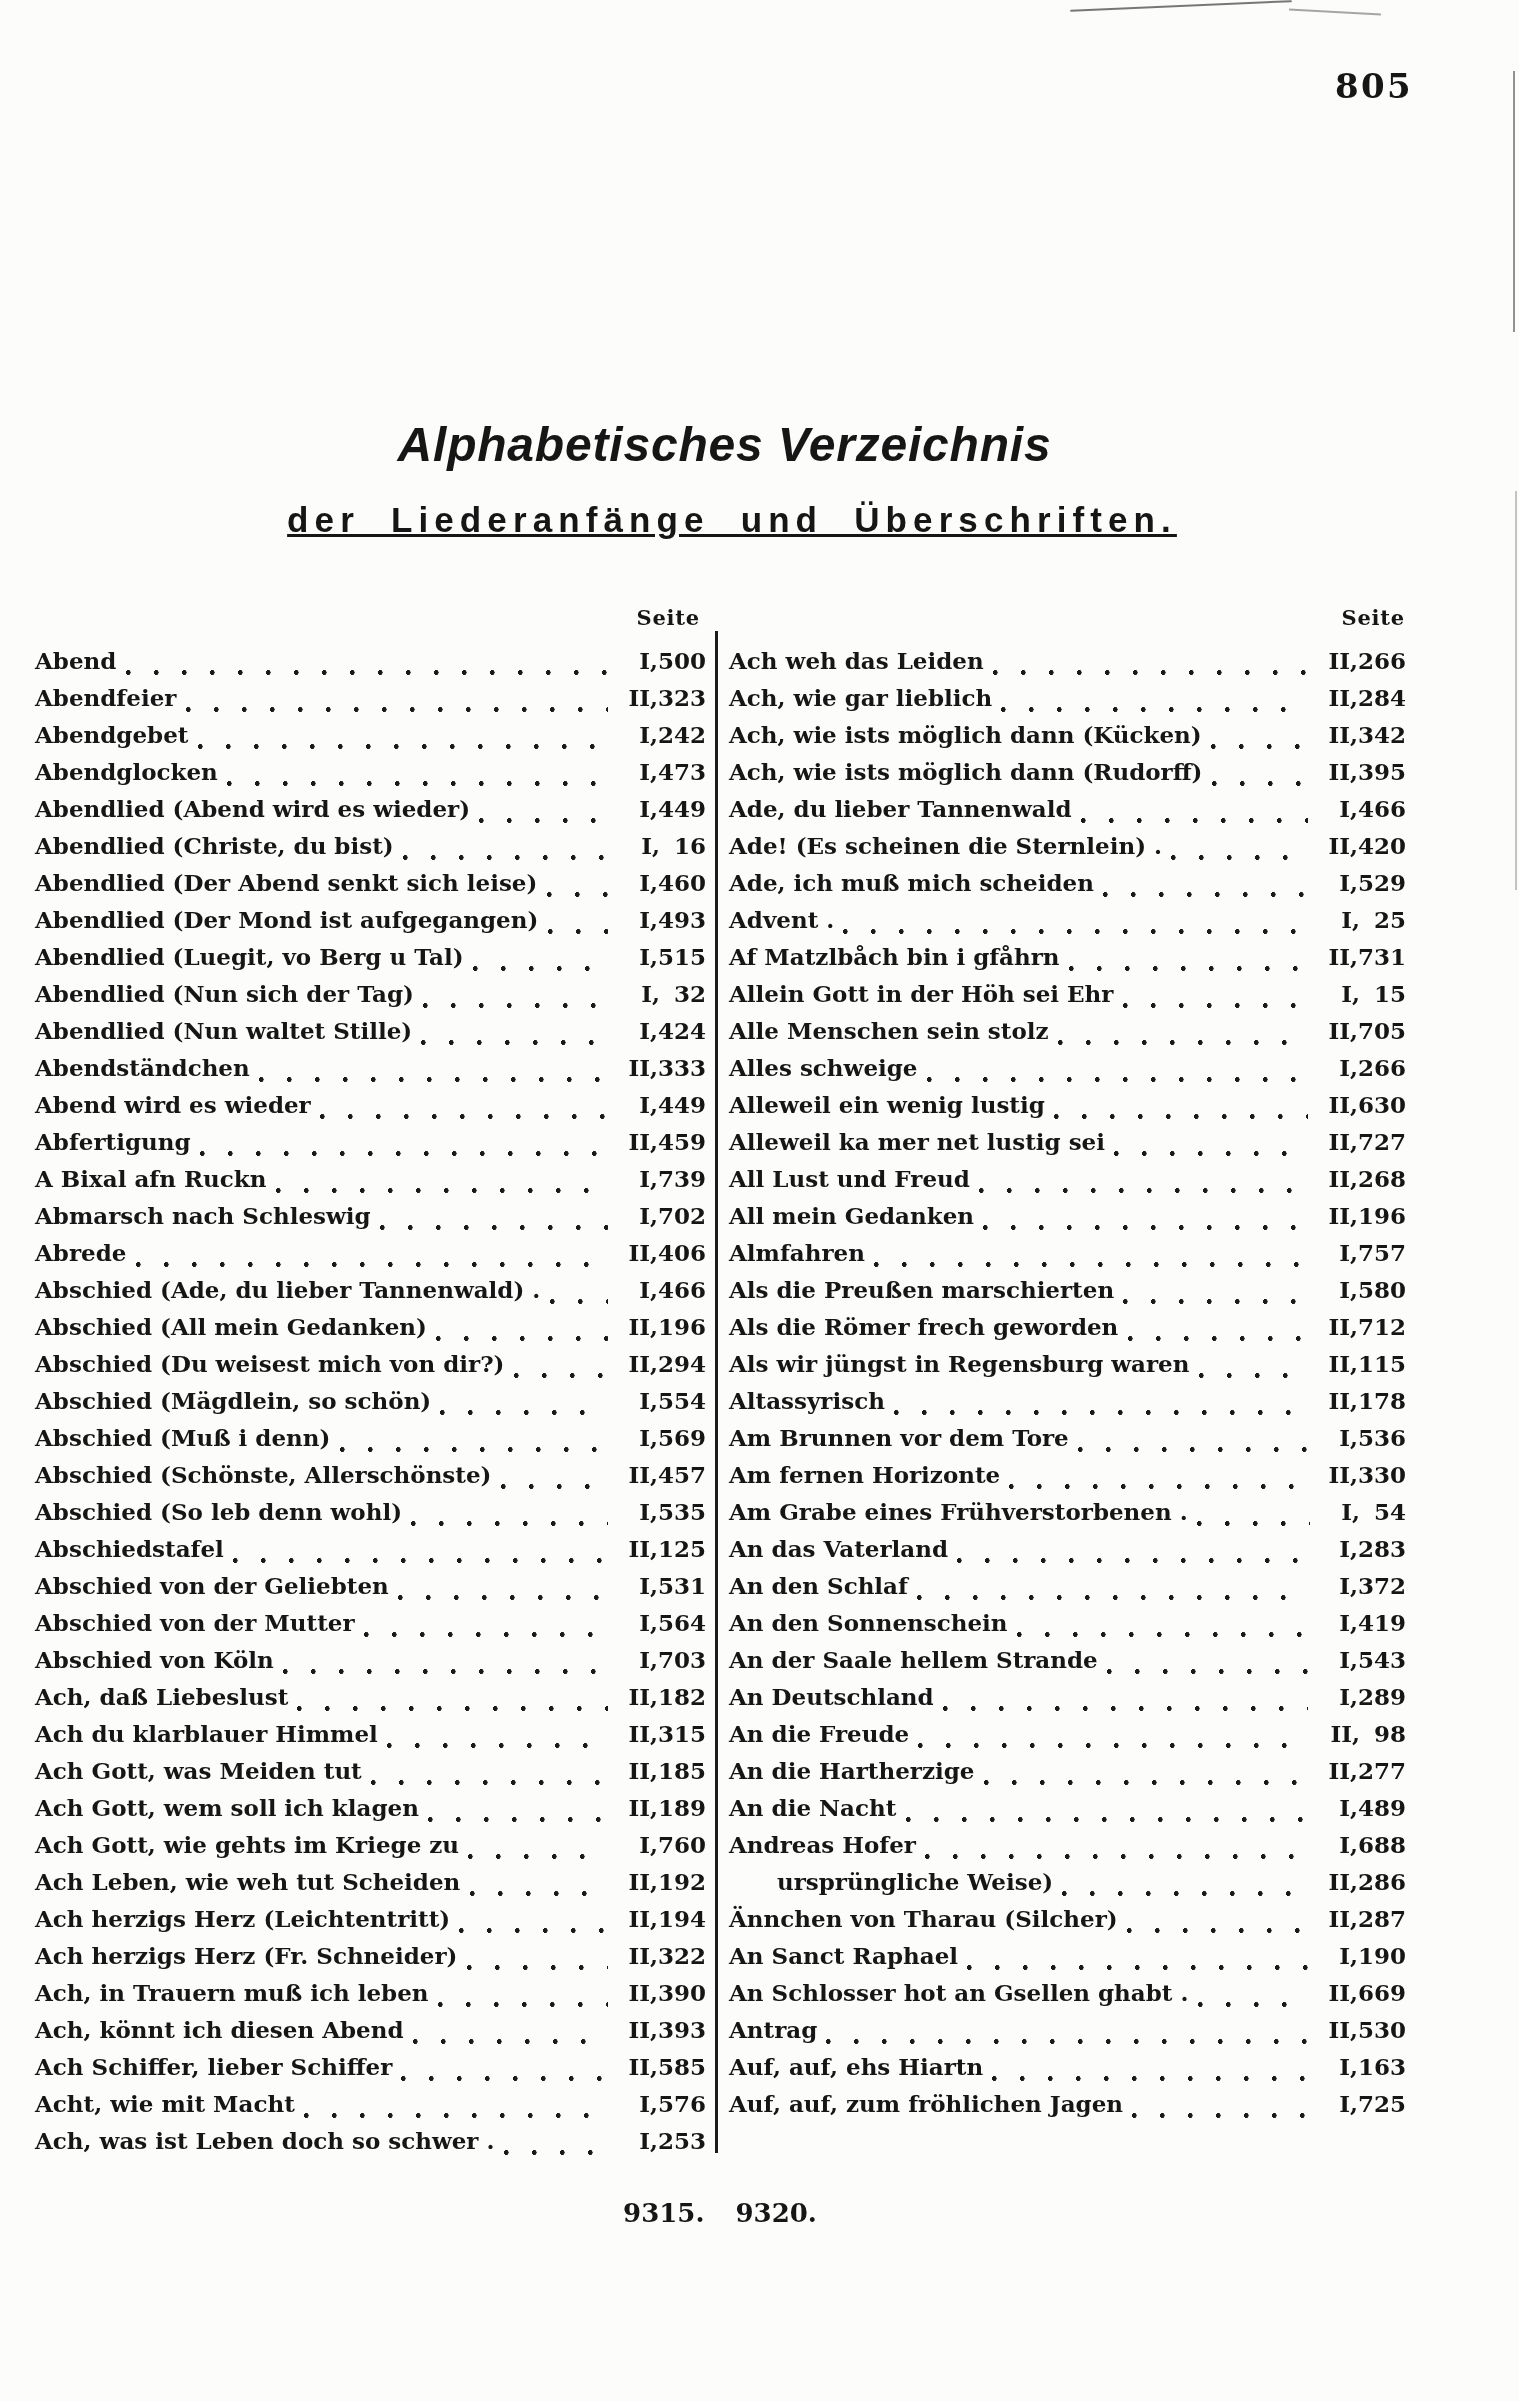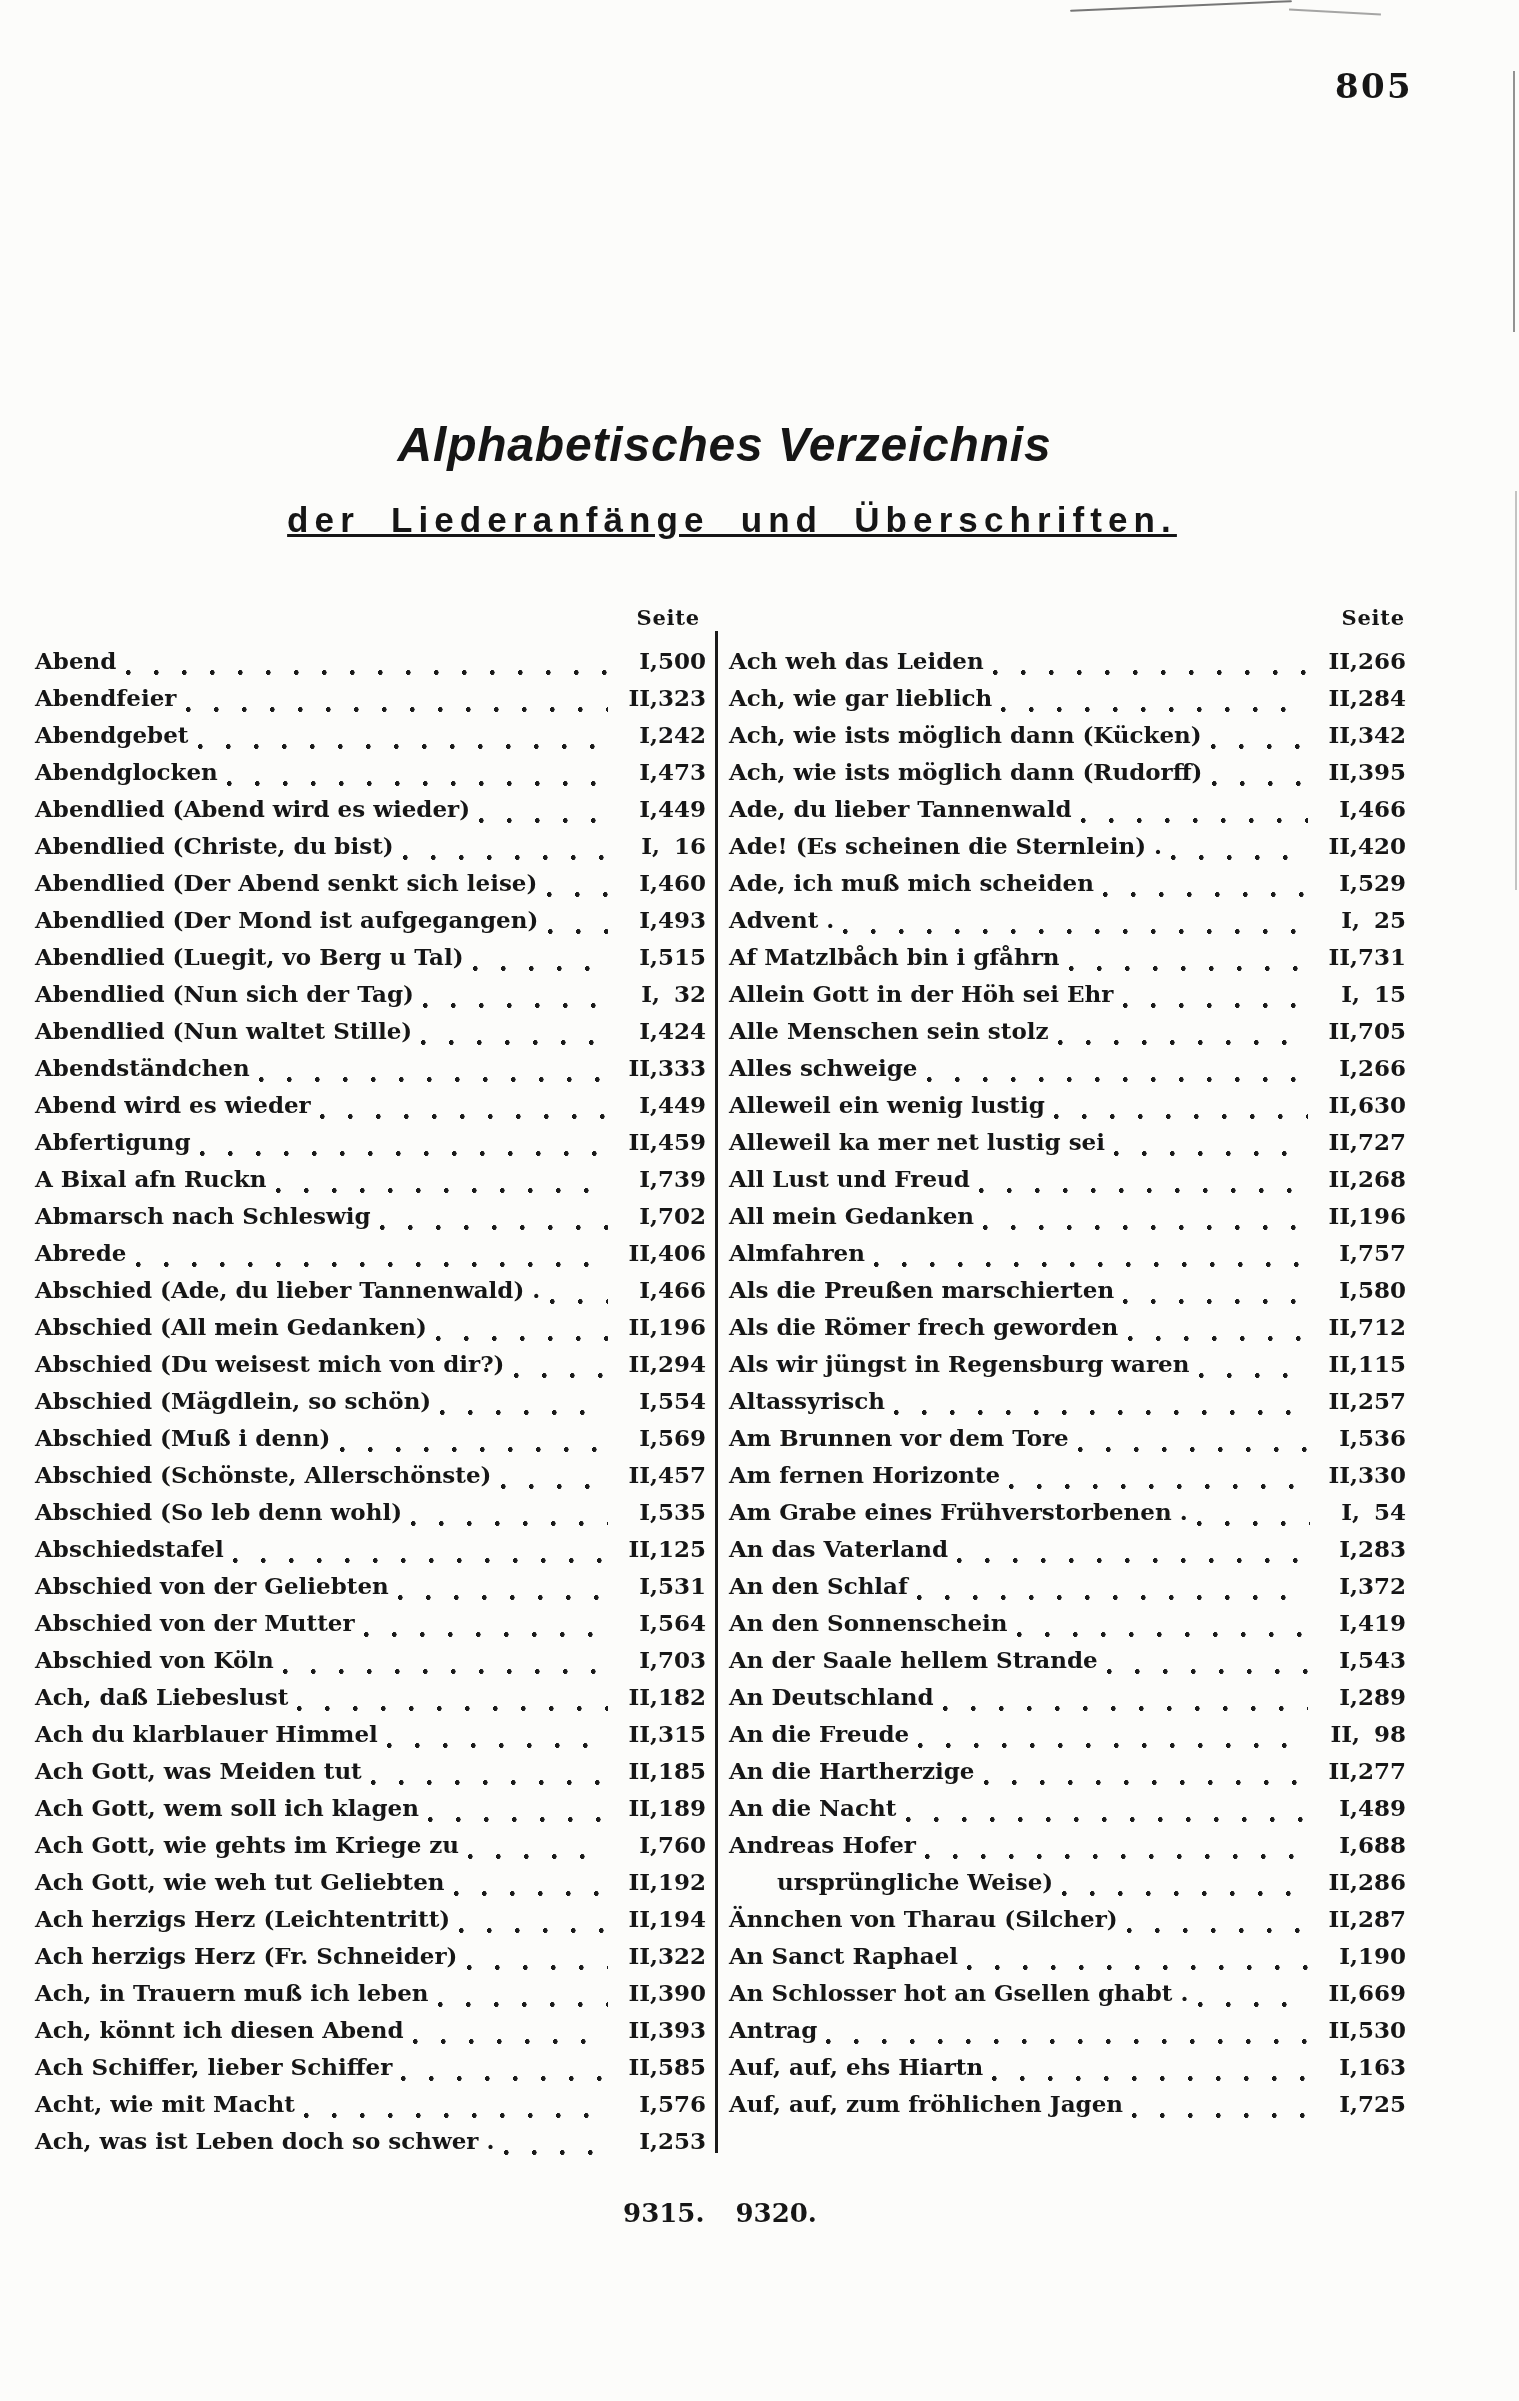--- a/index.html
+++ b/index.html
@@ -297,21 +297,21 @@
         <span class="vol">II,</span>
         <span class="pg">189</span>
       </div>
       <div class="row">
         <span class="t">Ach Gott, wie gehts im Kriege zu</span>
         <span class="leader"></span>
         <span class="vol">I,</span>
         <span class="pg">760</span>
       </div>
       <div class="row">
-        <span class="t">Ach Gott, wie weh tut Geliebten</span>
+        <span class="t">Ach Leben, wie weh tut Scheiden</span>
         <span class="leader"></span>
         <span class="vol">II,</span>
         <span class="pg">192</span>
       </div>
       <div class="row">
         <span class="t">Ach herzigs Herz (Leichtentritt)</span>
         <span class="leader"></span>
         <span class="vol">II,</span>
         <span class="pg">194</span>
       </div>
@@ -470,21 +470,21 @@
       <div class="row">
         <span class="t">Als wir jüngst in Regensburg waren</span>
         <span class="leader"></span>
         <span class="vol">II,</span>
         <span class="pg">115</span>
       </div>
       <div class="row">
         <span class="t">Altassyrisch</span>
         <span class="leader"></span>
         <span class="vol">II,</span>
-        <span class="pg">257</span>
+        <span class="pg">178</span>
       </div>
       <div class="row">
         <span class="t">Am Brunnen vor dem Tore</span>
         <span class="leader"></span>
         <span class="vol">I,</span>
         <span class="pg">536</span>
       </div>
       <div class="row">
         <span class="t">Am fernen Horizonte</span>
         <span class="leader"></span>

